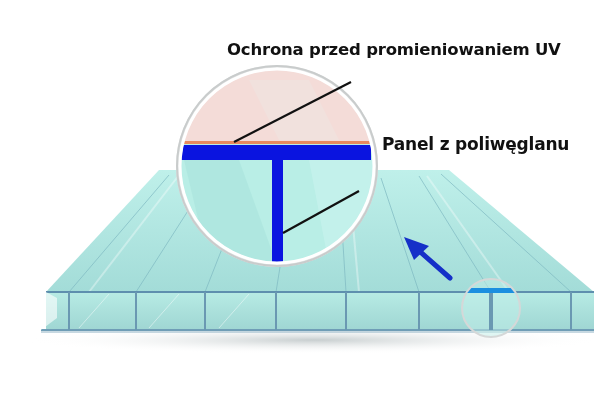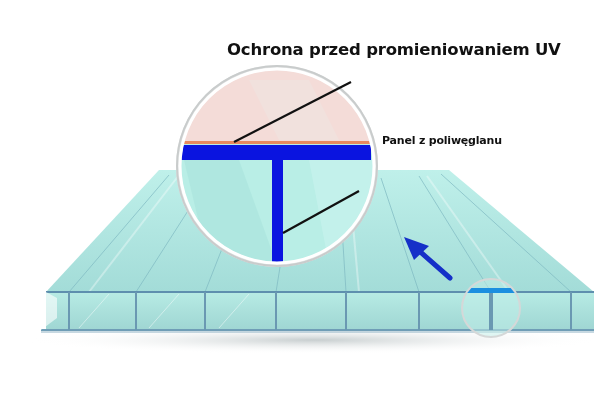--- a/index.html
+++ b/index.html
@@ -2,21 +2,21 @@
 <html><head>
   <meta charset="utf-8">
   <style>
     html, body { margin: 0; padding: 0; background: #ffffff; }
     body { width: 600px; height: 401px; position: relative; overflow: hidden;
            font-family: "DejaVu Sans", sans-serif; }
     #stage { position: absolute; left: 9px; top: 0; width: 600px; height: 401px; }
     .label { position: absolute; font-weight: bold; color: #111111; white-space: nowrap;
              font-family: "DejaVu Sans", sans-serif; letter-spacing: -0.2px; }
     #label-uv { left: 218px; top: 40px; font-size: 16.5px; }
-    #label-panel { left: 373px; top: 134px; font-size: 11px; }
+    #label-panel { left: 373px; top: 134px; font-size: 17px; }
   </style>
 </head>
 <body>
 
 <div id="stage">
   <svg width="600" height="401" viewBox="0 0 600 401" xmlns="http://www.w3.org/2000/svg">
     <defs>
       <linearGradient id="surf" x1="0" y1="0" x2="0" y2="1">
         <stop offset="0" stop-color="#bff0ea"></stop>
         <stop offset="1" stop-color="#a3dcd8"></stop>

